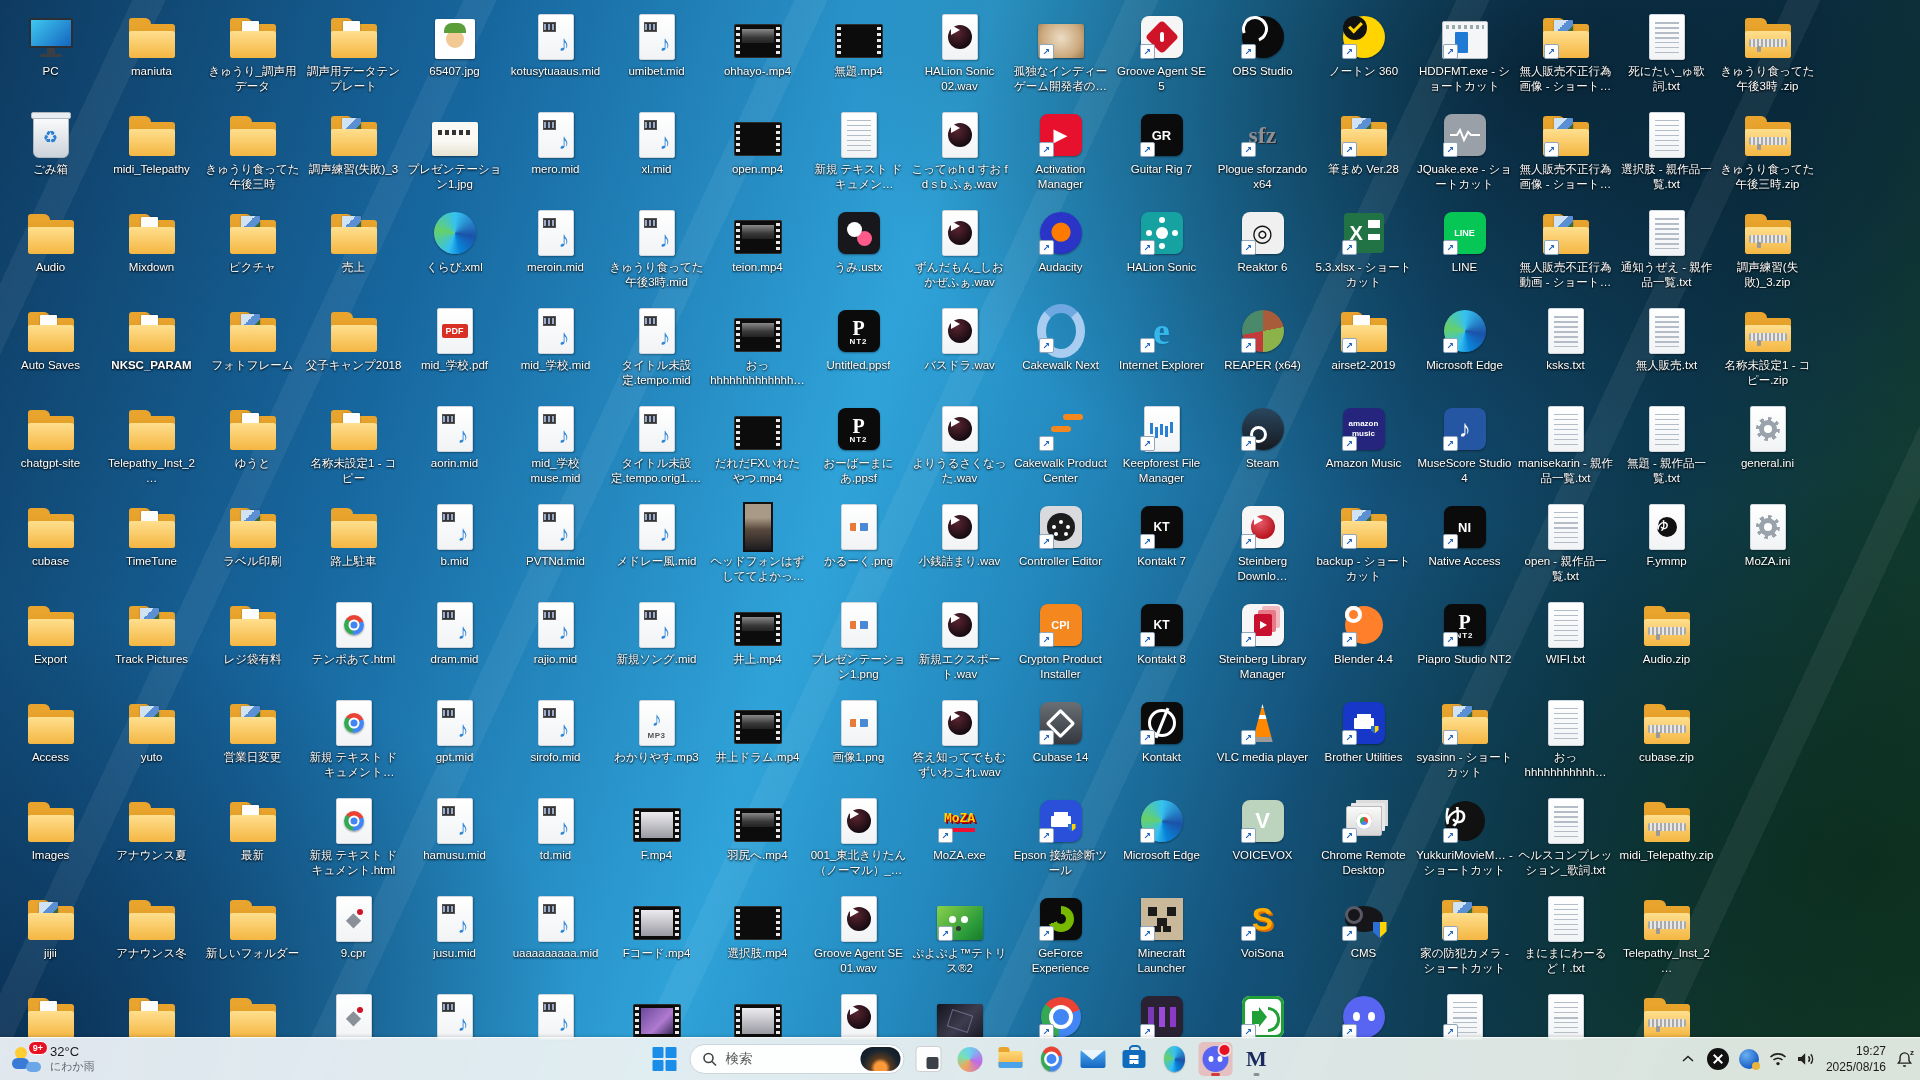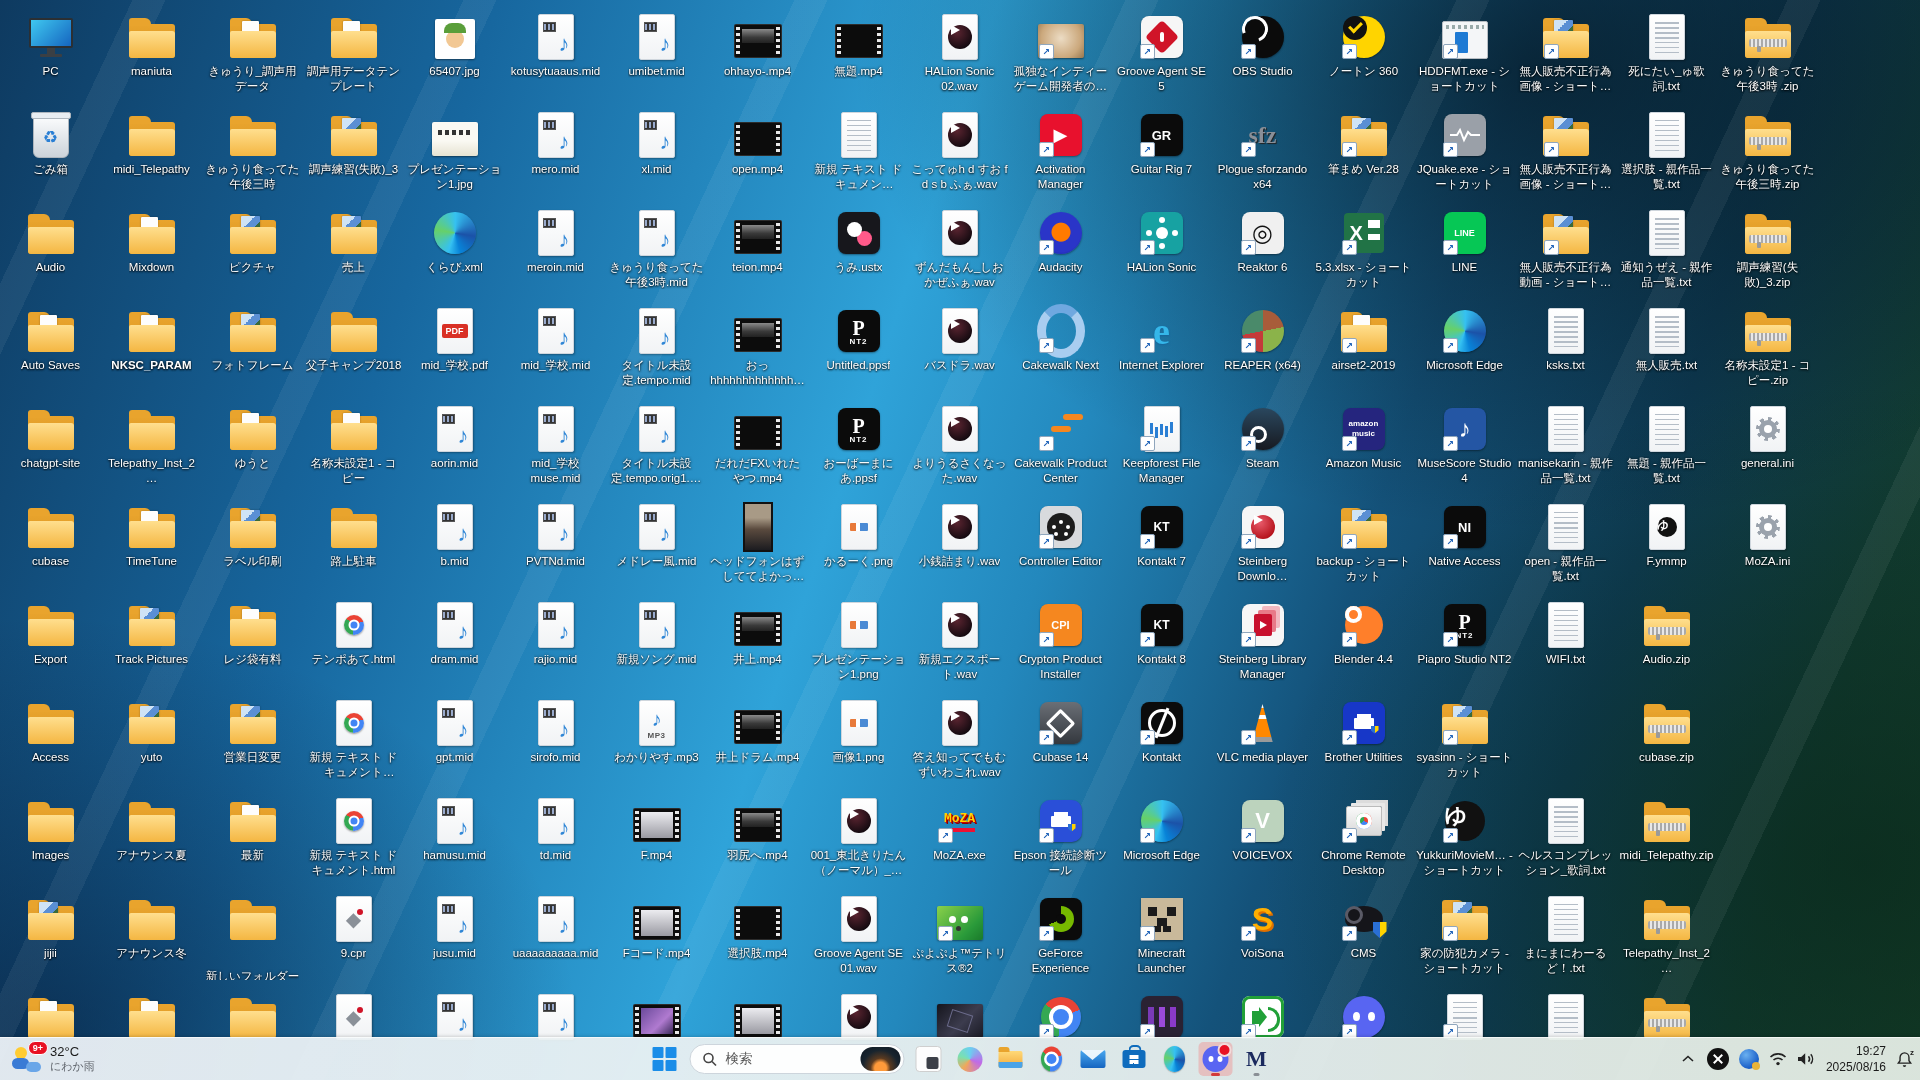--- a/index.html
+++ b/index.html
@@ -1374,20 +1374,26 @@
       </div>
       <div class="cell" style="grid-area: 8 / 15;">
         <div class="ic">
           <div class="fo">
             <i class="fimg"></i>
           </div>
           <span class="sc">↗</span>
         </div>
         <div class="lbl">syasinn - ショートカット</div>
       </div>
+      <div class="cell" style="grid-area: 8 / 16;">
+        <div class="ic">
+          <div class="pg txtpg"></div>
+        </div>
+        <div class="lbl">おっhhhhhhhhhhh…</div>
+      </div>
       <div class="cell" style="grid-area: 8 / 17;">
         <div class="ic">
           <div class="fo">
             <i class="zipline"></i>
           </div>
         </div>
         <div class="lbl">cubase.zip</div>
       </div>
       <div class="cell" style="grid-area: 8 / 18;"></div>
       <div class="cell" style="grid-area: 9 / 1;">
@@ -1528,21 +1534,21 @@
           </div>
         </div>
         <div class="lbl">jijii</div>
       </div>
       <div class="cell" style="grid-area: 10 / 2;">
         <div class="ic">
           <div class="fo"></div>
         </div>
         <div class="lbl">アナウンス冬</div>
       </div>
-      <div class="cell" style="grid-area: 10 / 3; gap: 23px;">
+      <div class="cell" style="grid-area: 10 / 3;">
         <div class="ic">
           <div class="fo"></div>
         </div>
         <div class="lbl">新しいフォルダー</div>
       </div>
       <div class="cell" style="grid-area: 10 / 4;">
         <div class="ic">
           <div class="pg">
             <span class="cprd">◆</span>
           </div>

